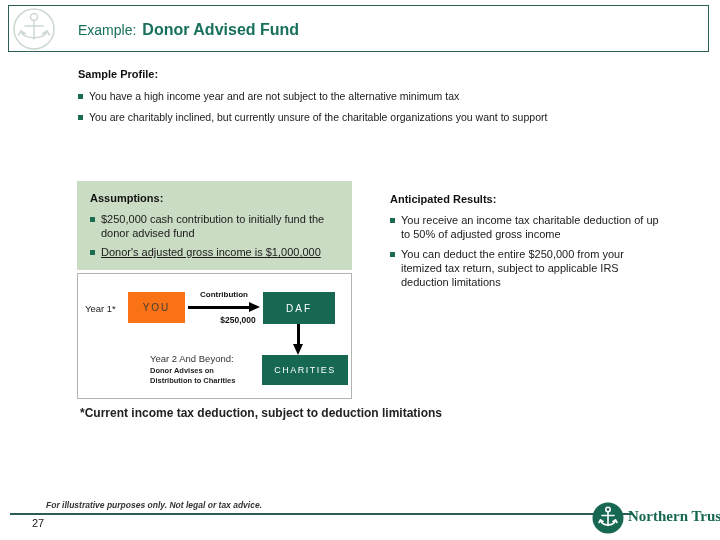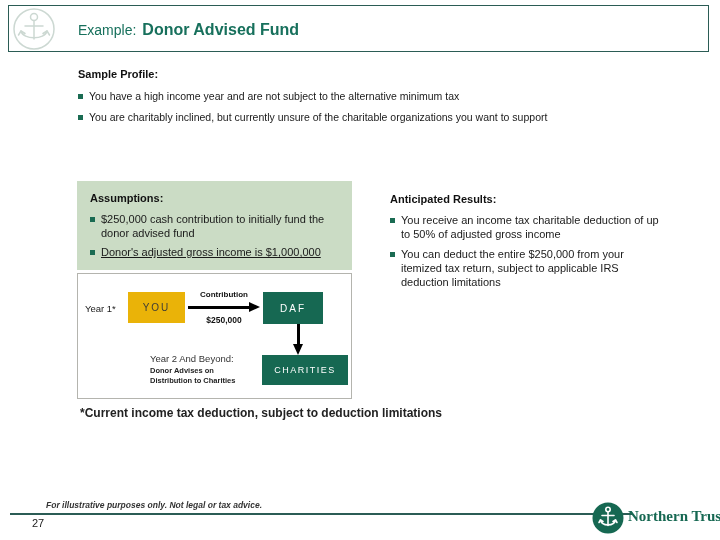--- a/index.html
+++ b/index.html
@@ -34,25 +34,25 @@
 
   
   #results-heading { left:390px; top:193px; font-size:11px; font-weight:bold; color:#111; }
   #results-b1 { left:390px; top:214px; width:300px; }
   #results-b2 { left:390px; top:248px; width:300px; }
 
   
   #diagram-frame { left:77px; top:273px; width:275px; height:126px; border:1px solid #b4b4ae; box-sizing:border-box; background:#fff; }
   #year1-label { left:85px; top:303px; font-size:9.5px; color:#222; }
   .node { display:flex; align-items:center; justify-content:center; box-sizing:border-box; }
-  #you-box { left:128px; top:292px; width:57px; height:31px; background:#eab308; color:#3e3d35; font-size:10px; letter-spacing:2px; }
-  #daf-box { left:263px; top:292px; width:60px; height:32px; background:#166852; color:#ffffff; font-size:10px; letter-spacing:2px; }
+  #you-box { left:128px; top:292px; width:57px; height:31px; background:#f97316; color:#3e3d35; font-size:10px; letter-spacing:2px; }
+  #daf-box { left:263px; top:292px; width:72px; height:32px; background:#166852; color:#ffffff; font-size:10px; letter-spacing:2px; }
   #charities-box { left:262px; top:355px; width:86px; height:30px; background:#166852; color:#ffffff; font-size:9px; letter-spacing:1.5px; }
   #arrow-label-top { left:186px; top:290px; width:76px; text-align:center; font-size:8px; font-weight:bold; color:#111; }
-  #arrow-label-bottom { left:186px; top:315px; width:76px; text-align:center; font-size:8.5px; font-weight:bold; color:#111; }
+  #arrow-label-bottom { left:200px; top:315px; width:76px; text-align:center; font-size:8.5px; font-weight:bold; color:#111; }
   #arrow-shaft-h { left:188px; top:306px; width:62px; height:0; border-top:3px solid #000; }
   #arrow-head-h { left:249px; top:302px; width:0; height:0; border-left:11px solid #000; border-top:5.5px solid transparent; border-bottom:5.5px solid transparent; }
   #arrow-shaft-v { left:297px; top:324px; width:0; height:21px; border-left:3px solid #000; }
   #arrow-head-v { left:293px; top:344px; width:0; height:0; border-top:11px solid #000; border-left:5.5px solid transparent; border-right:5.5px solid transparent; }
   #year2-label { left:150px; top:353px; font-size:9.5px; color:#333; }
   #year2-note1 { left:150px; top:366px; font-size:7.5px; font-weight:bold; color:#222; }
   #year2-note2 { left:150px; top:376px; font-size:7.5px; font-weight:bold; color:#222; }
 
   
   #footnote { left:80px; top:406px; font-size:12px; font-weight:bold; color:#222; }

